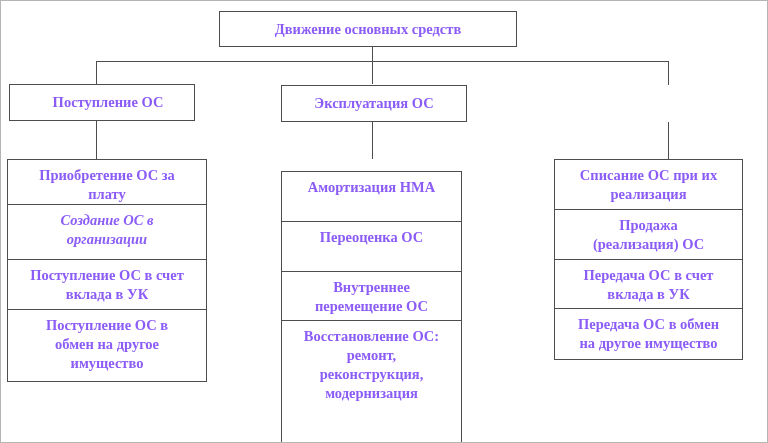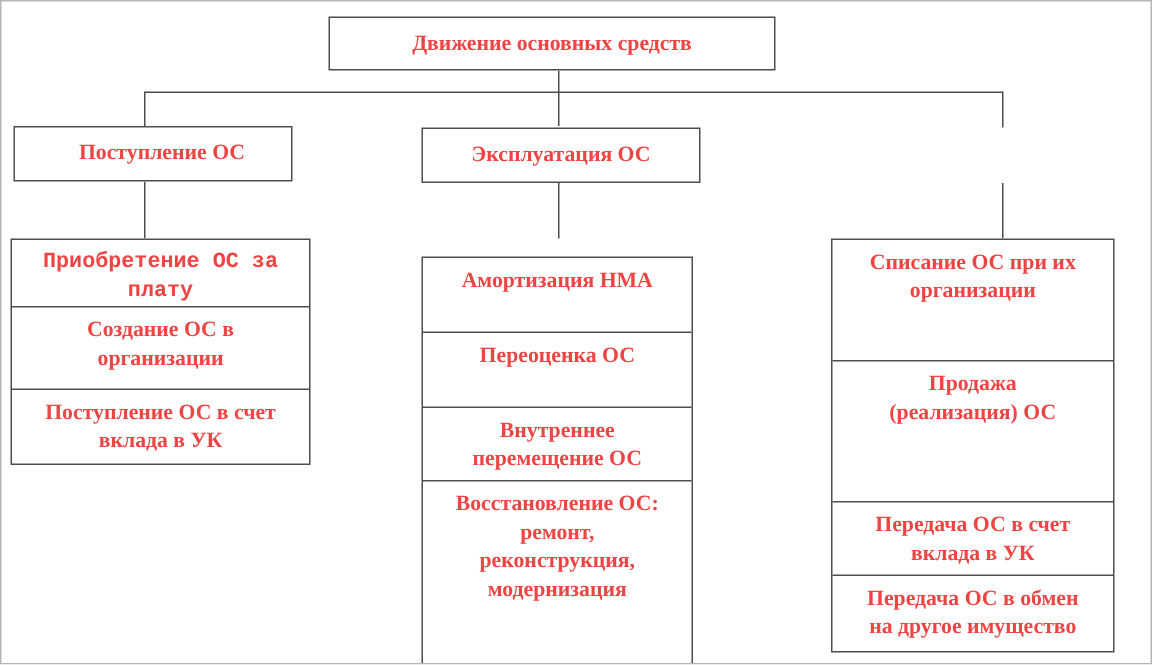--- a/index.html
+++ b/index.html
@@ -5,21 +5,21 @@
   html, body { margin: 0; padding: 0; background: #fff; }
   .canvas {
     position: relative;
     width: 768px;
     height: 443px;
     box-sizing: border-box;
     background: #ffffff;
     border: 1px solid #b5b5b5;
     font-family: "Liberation Serif", "DejaVu Serif", serif;
     font-weight: bold;
-    color: #ef4444;
+    color: #8b5cf6;
     overflow: hidden;
   }
   .connectors {
     position: absolute;
     left: 0; top: 0;
     width: 768px; height: 443px;
   }
   .node {
     position: absolute;
     box-sizing: border-box;
@@ -65,43 +65,46 @@
   </svg>
 
   <div class="node" style="left:218px; top:10px; width:298px; height:36px;">Движение основных средств</div>
 
   <div class="node" style="left:8px; top:83px; width:186px; height:37px;padding-left:12px;">Поступление ОС</div>
 
   <div class="node" style="left:280px; top:84px; width:186px; height:37px;">Эксплуатация ОС</div>
 
 
   <div class="stack" style="left:6px; top:158px; width:200px;">
-    <div class="cell" style="height:44px;font-family:Liberation Mono, monospace;">Приобретение ОС за
+    <div class="cell" style="height:44px;">Приобретение ОС за
 плату</div>
-    <div class="cell" style="height:55px;">Создание ОС в
+    <div class="cell" style="height:55px;font-style:italic;">Создание ОС в
 организации</div>
     <div class="cell" style="height:50px;">Поступление ОС в счет
 вклада в УК</div>
+    <div class="cell" style="height:72px;">Поступление ОС в
+обмен на другое
+имущество</div>
   </div>
 
   <div class="stack" style="left:280px; top:170px; width:181px;">
     <div class="cell" style="height:49px;">Амортизация НМА</div>
     <div class="cell" style="height:50px;">Переоценка ОС</div>
     <div class="cell" style="height:49px;">Внутреннее
 перемещение ОС</div>
     <div class="cell" style="height:124px;">Восстановление ОС:
 ремонт,
 реконструкция,
 модернизация</div>
   </div>
 
   <div class="stack" style="left:553px; top:158px; width:189px;">
     <div class="cell" style="height:49px;">Списание ОС при их
-организации</div>
-    <div class="cell" style="height:50px;margin-top:31px;">Продажа
+реализация</div>
+    <div class="cell" style="height:50px;">Продажа
 (реализация) ОС</div>
-    <div class="cell" style="height:49px;margin-top:44px;">Передача ОС в счет
+    <div class="cell" style="height:49px;">Передача ОС в счет
 вклада в УК</div>
     <div class="cell" style="height:51px;text-align:center;">Передача ОС в обмен
 на другое имущество</div>
   </div>
 
 </div>
 
 </body></html>

